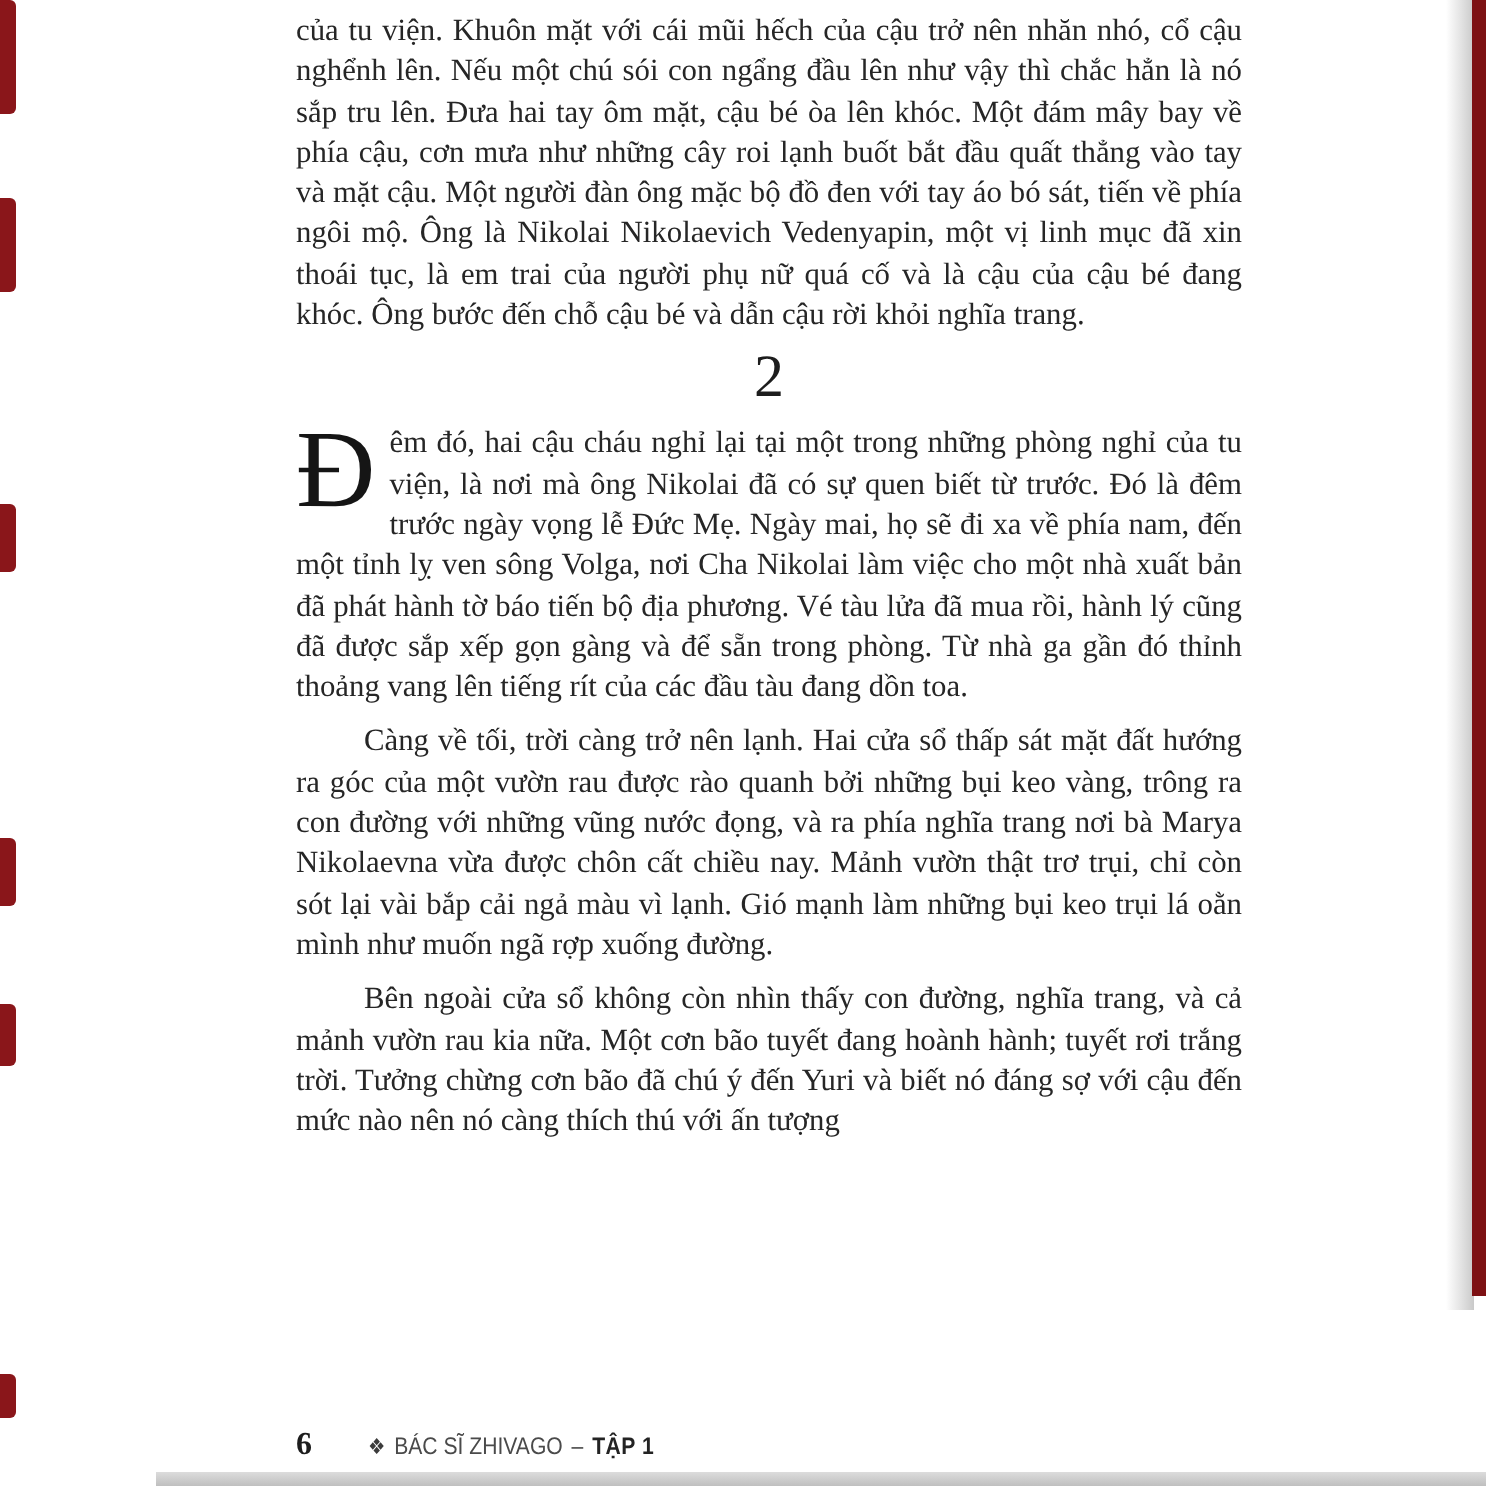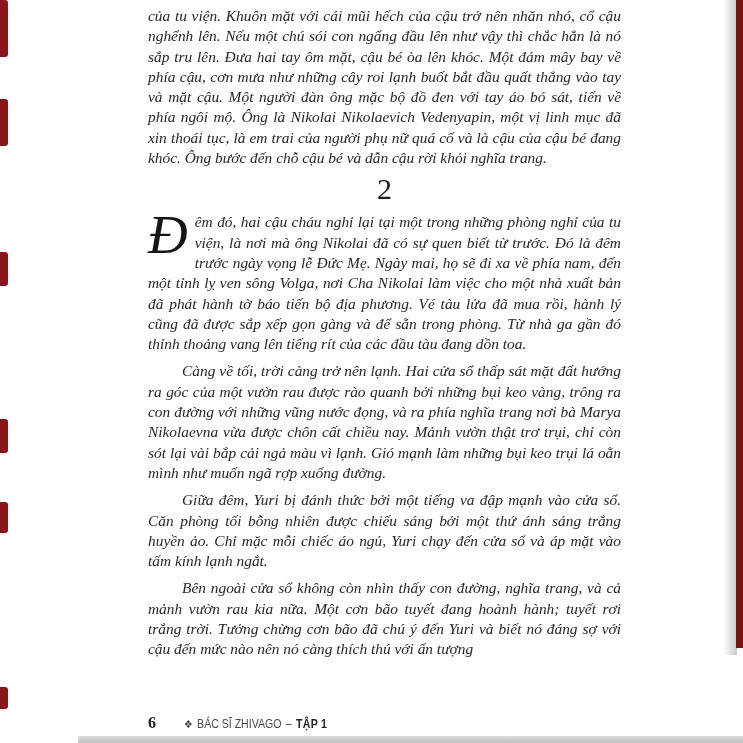--- a/index.html
+++ b/index.html
@@ -18,21 +18,20 @@
     position:absolute;left:78px;right:0;bottom:0;height:7px;
     background:linear-gradient(to bottom,#dcdcdc,#bfbfbf);
   }
   
   .column{
     position:absolute;left:148px;top:6px;width:473px;color:#262626;
   }
   .column p{
     margin:0;font-size:15.4px;line-height:20.3px;text-align:justify;
     text-justify:inter-word;
-    font-style:italic;
   }
   p.indented{text-indent:34px;margin-top:7px;}
   .chapter-number{
     margin:4px 0 6px 0;text-align:center;font-size:30px;font-weight:400;
     color:#1d1d1d;font-family:"Liberation Serif", serif;
   }
   .dropcap{
     float:left;font-size:55px;line-height:41px;padding:2px 7px 0 0;
     color:#151515;font-family:"Liberation Serif", serif;
   }
@@ -63,21 +62,20 @@
 <div class="column">
 
   <p>của tu viện. Khuôn mặt với cái mũi hếch của cậu trở nên nhăn nhó, cổ cậu nghểnh lên. Nếu một chú sói con ngẩng đầu lên như vậy thì chắc hẳn là nó sắp tru lên. Đưa hai tay ôm mặt, cậu bé òa lên khóc. Một đám mây bay về phía cậu, cơn mưa như những cây roi lạnh buốt bắt đầu quất thẳng vào tay và mặt cậu. Một người đàn ông mặc bộ đồ đen với tay áo bó sát, tiến về phía ngôi mộ. Ông là Nikolai Nikolaevich Vedenyapin, một vị linh mục đã xin thoái tục, là em trai của người phụ nữ quá cố và là cậu của cậu bé đang khóc. Ông bước đến chỗ cậu bé và dẫn cậu rời khỏi nghĩa trang.</p>
 
   <div class="chapter-number">2</div>
 
   <p><span class="dropcap">Đ</span><span>êm đó, hai cậu cháu nghỉ lại tại một trong những phòng nghỉ của tu viện, là nơi mà ông Nikolai đã có sự quen biết từ trước. Đó là đêm trước ngày vọng lễ Đức Mẹ. Ngày mai, họ sẽ đi xa về phía nam, đến một tỉnh lỵ ven sông Volga, nơi Cha Nikolai làm việc cho một nhà xuất bản đã phát hành tờ báo tiến bộ địa phương. Vé tàu lửa đã mua rồi, hành lý cũng đã được sắp xếp gọn gàng và để sẵn trong phòng. Từ nhà ga gần đó thỉnh thoảng vang lên tiếng rít của các đầu tàu đang dồn toa.</span></p>
 
   <p class="indented">Càng về tối, trời càng trở nên lạnh. Hai cửa sổ thấp sát mặt đất hướng ra góc của một vườn rau được rào quanh bởi những bụi keo vàng, trông ra con đường với những vũng nước đọng, và ra phía nghĩa trang nơi bà Marya Nikolaevna vừa được chôn cất chiều nay. Mảnh vườn thật trơ trụi, chỉ còn sót lại vài bắp cải ngả màu vì lạnh. Gió mạnh làm những bụi keo trụi lá oằn mình như muốn ngã rợp xuống đường.</p>
 
-  <p class="indented">Giữa đêm, Yuri bị đánh thức bởi một tiếng va đập mạnh vào cửa sổ. Căn phòng tối bỗng nhiên được chiếu sáng bởi một thứ ánh sáng trắng huyền ảo. Chỉ mặc mỗi chiếc áo ngủ, Yuri chạy đến cửa sổ và áp mặt vào tấm kính lạnh ngắt.</p>
 
   <p class="indented">Bên ngoài cửa sổ không còn nhìn thấy con đường, nghĩa trang, và cả mảnh vườn rau kia nữa. Một cơn bão tuyết đang hoành hành; tuyết rơi trắng trời. Tưởng chừng cơn bão đã chú ý đến Yuri và biết nó đáng sợ với cậu đến mức nào nên nó càng thích thú với ấn tượng</p>
 </div>
 
 <div class="footer">
   <span class="page-num">6</span>
   <span class="running-title">
     <span class="ornament">❖</span>
     <span>BÁC SĨ ZHIVAGO</span>
     <span>–</span>

